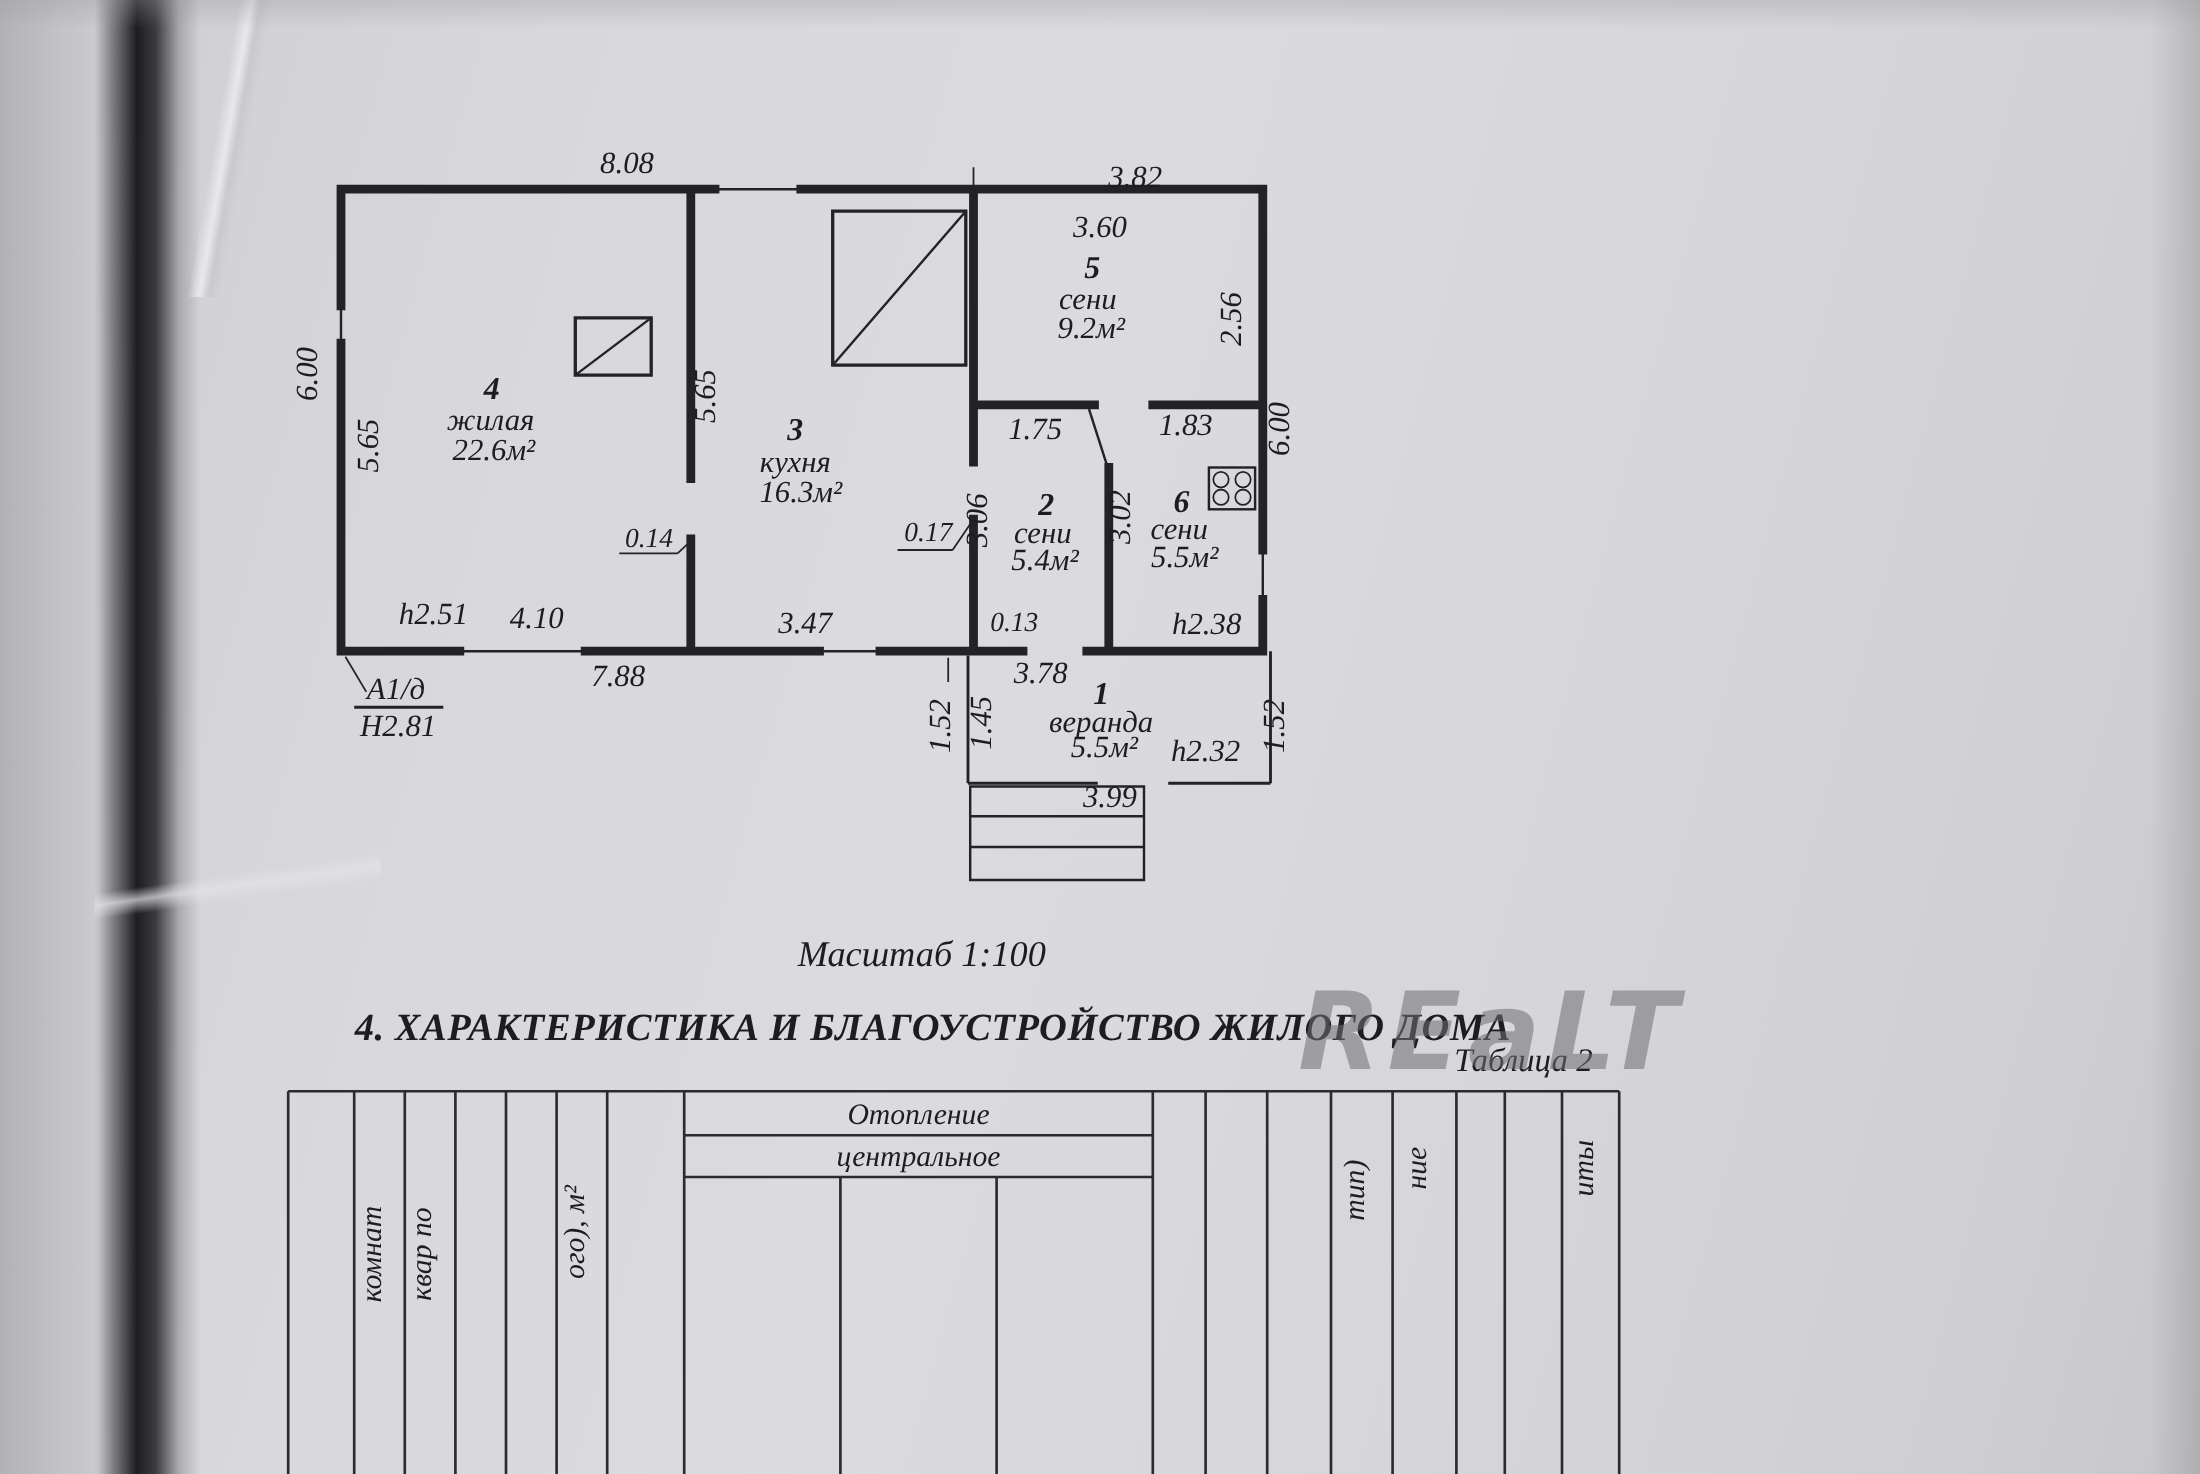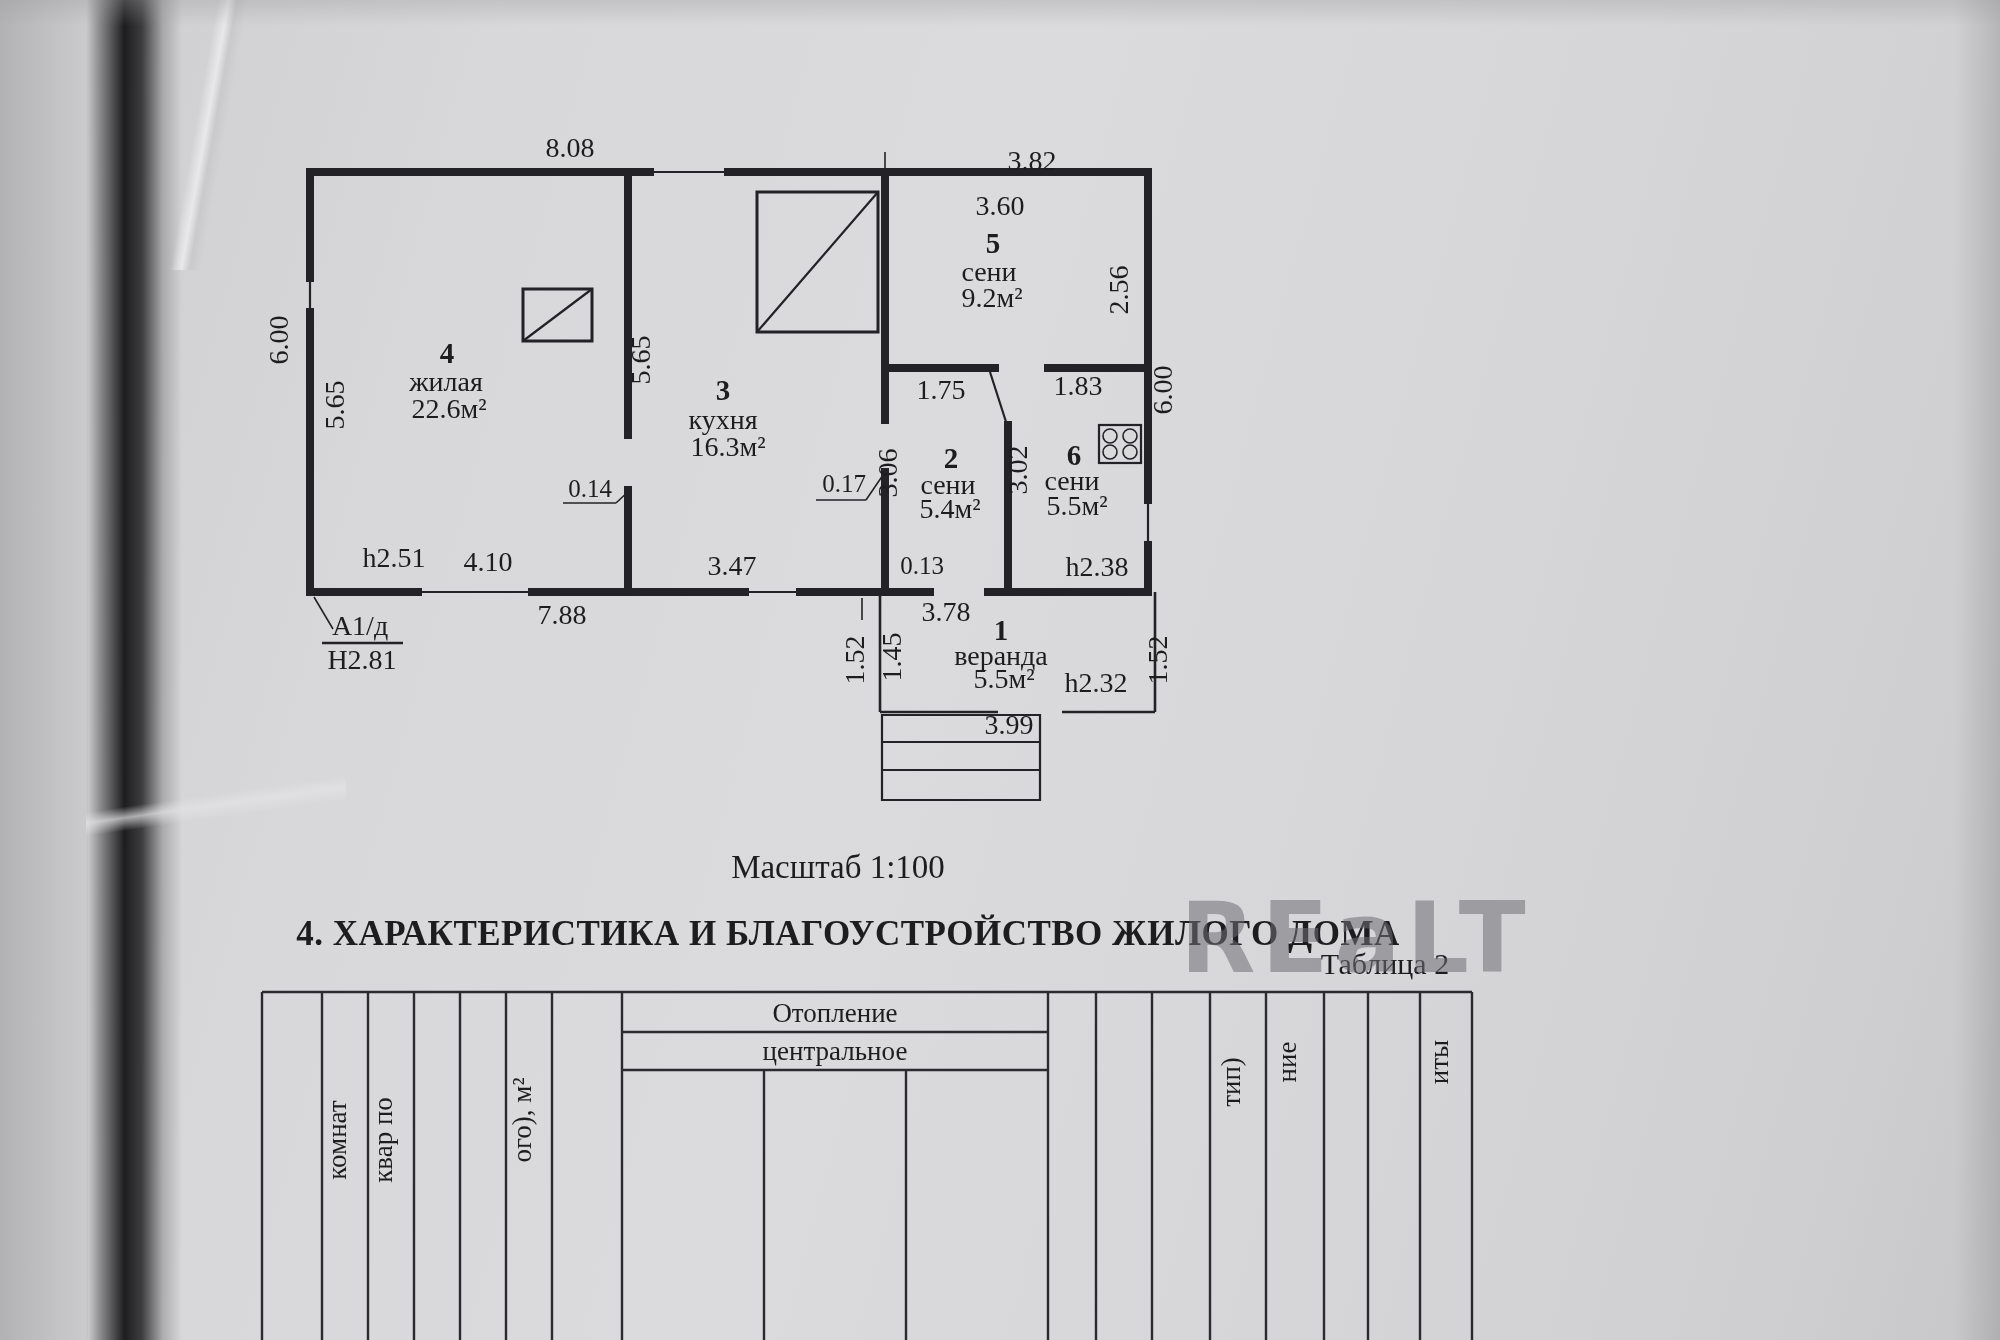--- a/index.html
+++ b/index.html
@@ -1,19 +1,20 @@
 <!DOCTYPE html>
 <html><head>
 <meta charset="utf-8">
 <style>
   html,body { margin:0; padding:0; background:#a8a8aa; }
   .page {
     position:relative; width:2000px; height:1340px; overflow:hidden;
     background: linear-gradient(105deg,#c6c6c8 0%,#d1d1d3 8%,#d8d8da 22%,#dbdbdd 45%,#d6d6d8 70%,#cfcfd1 90%,#c7c7c9 100%);
     font-family:"Liberation Serif","DejaVu Serif",serif;
+    font-style:italic;
   }
   .left-strip { position:absolute; left:0; top:0; width:88px; height:100%;
     background:linear-gradient(90deg,#b2b2b4,#c2c2c4 60%,#cbcbcd); }
   .fold { position:absolute; left:86px; top:0; width:96px; height:100%;
     background:linear-gradient(90deg, rgba(140,140,142,0) 0%, rgba(70,70,72,.55) 16%, rgba(14,14,16,.92) 40%, rgba(34,34,36,.85) 58%, rgba(120,120,122,.45) 80%, rgba(180,180,182,0) 100%); }
   .crease-a { position:absolute; left:90px; top:0; width:230px; height:270px; pointer-events:none;
     background:linear-gradient(100deg, transparent 46%, rgba(238,238,241,.8) 50%, rgba(185,185,188,.35) 53%, transparent 57%); }
   .crease-b { position:absolute; left:86px; top:730px; width:260px; height:150px; pointer-events:none;
     background:linear-gradient(172deg, transparent 44%, rgba(228,228,231,.7) 50%, transparent 57%); }
   .edge-right { position:absolute; right:0; top:0; width:46px; height:100%;

